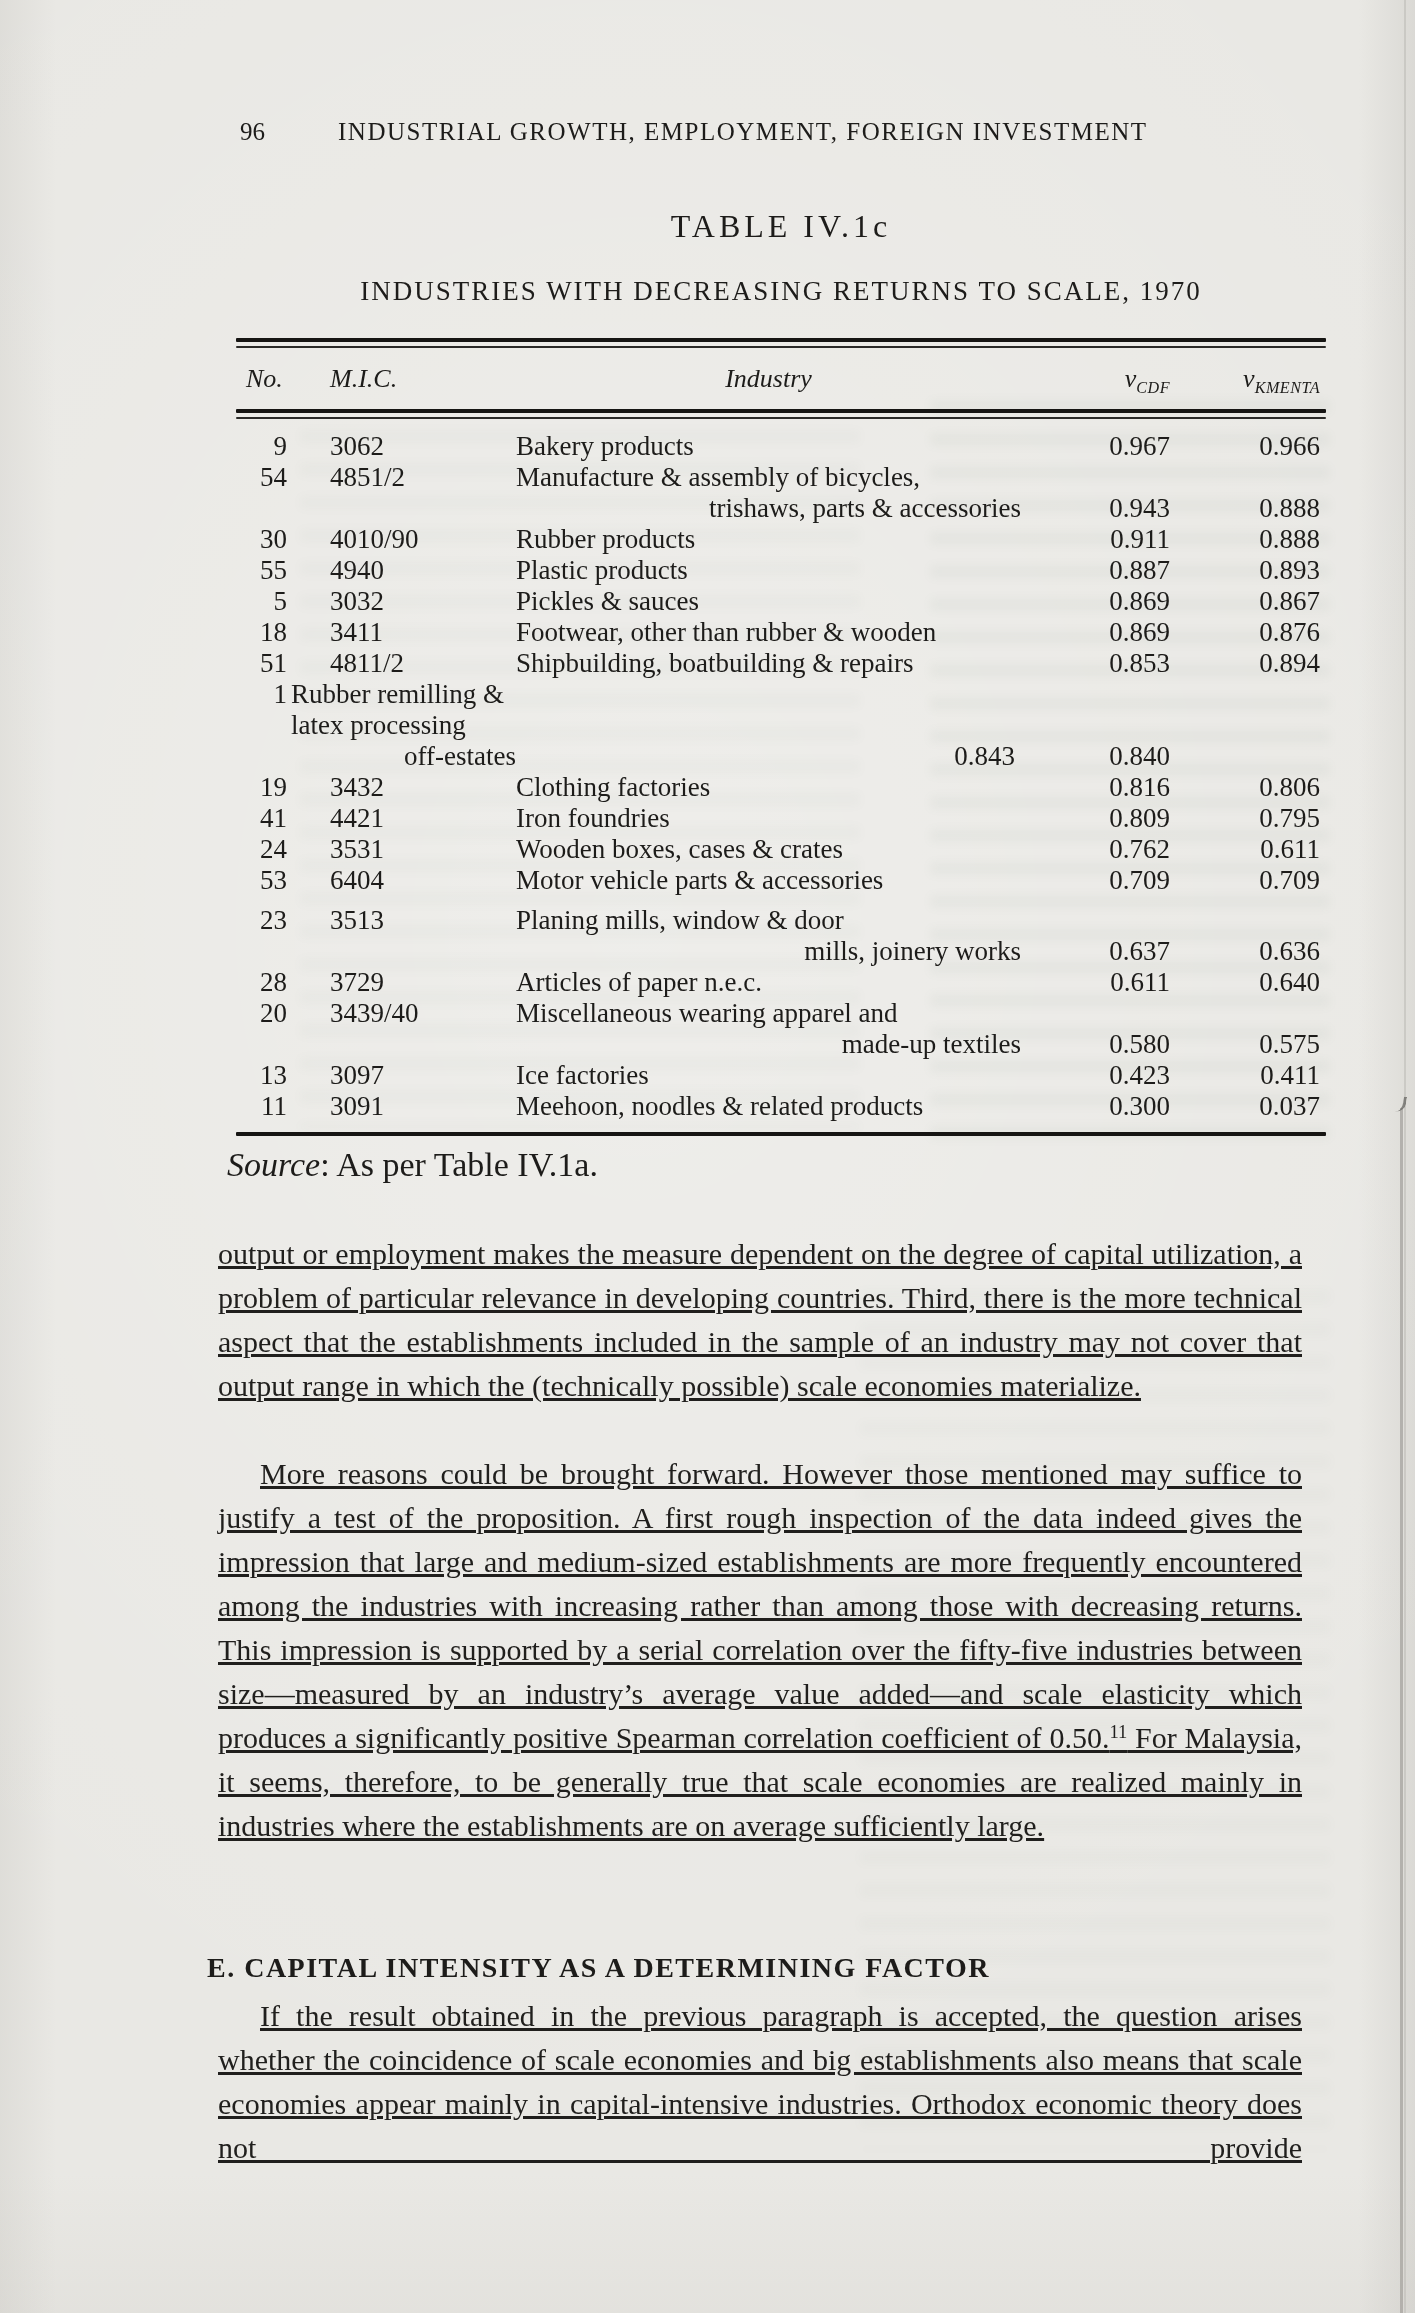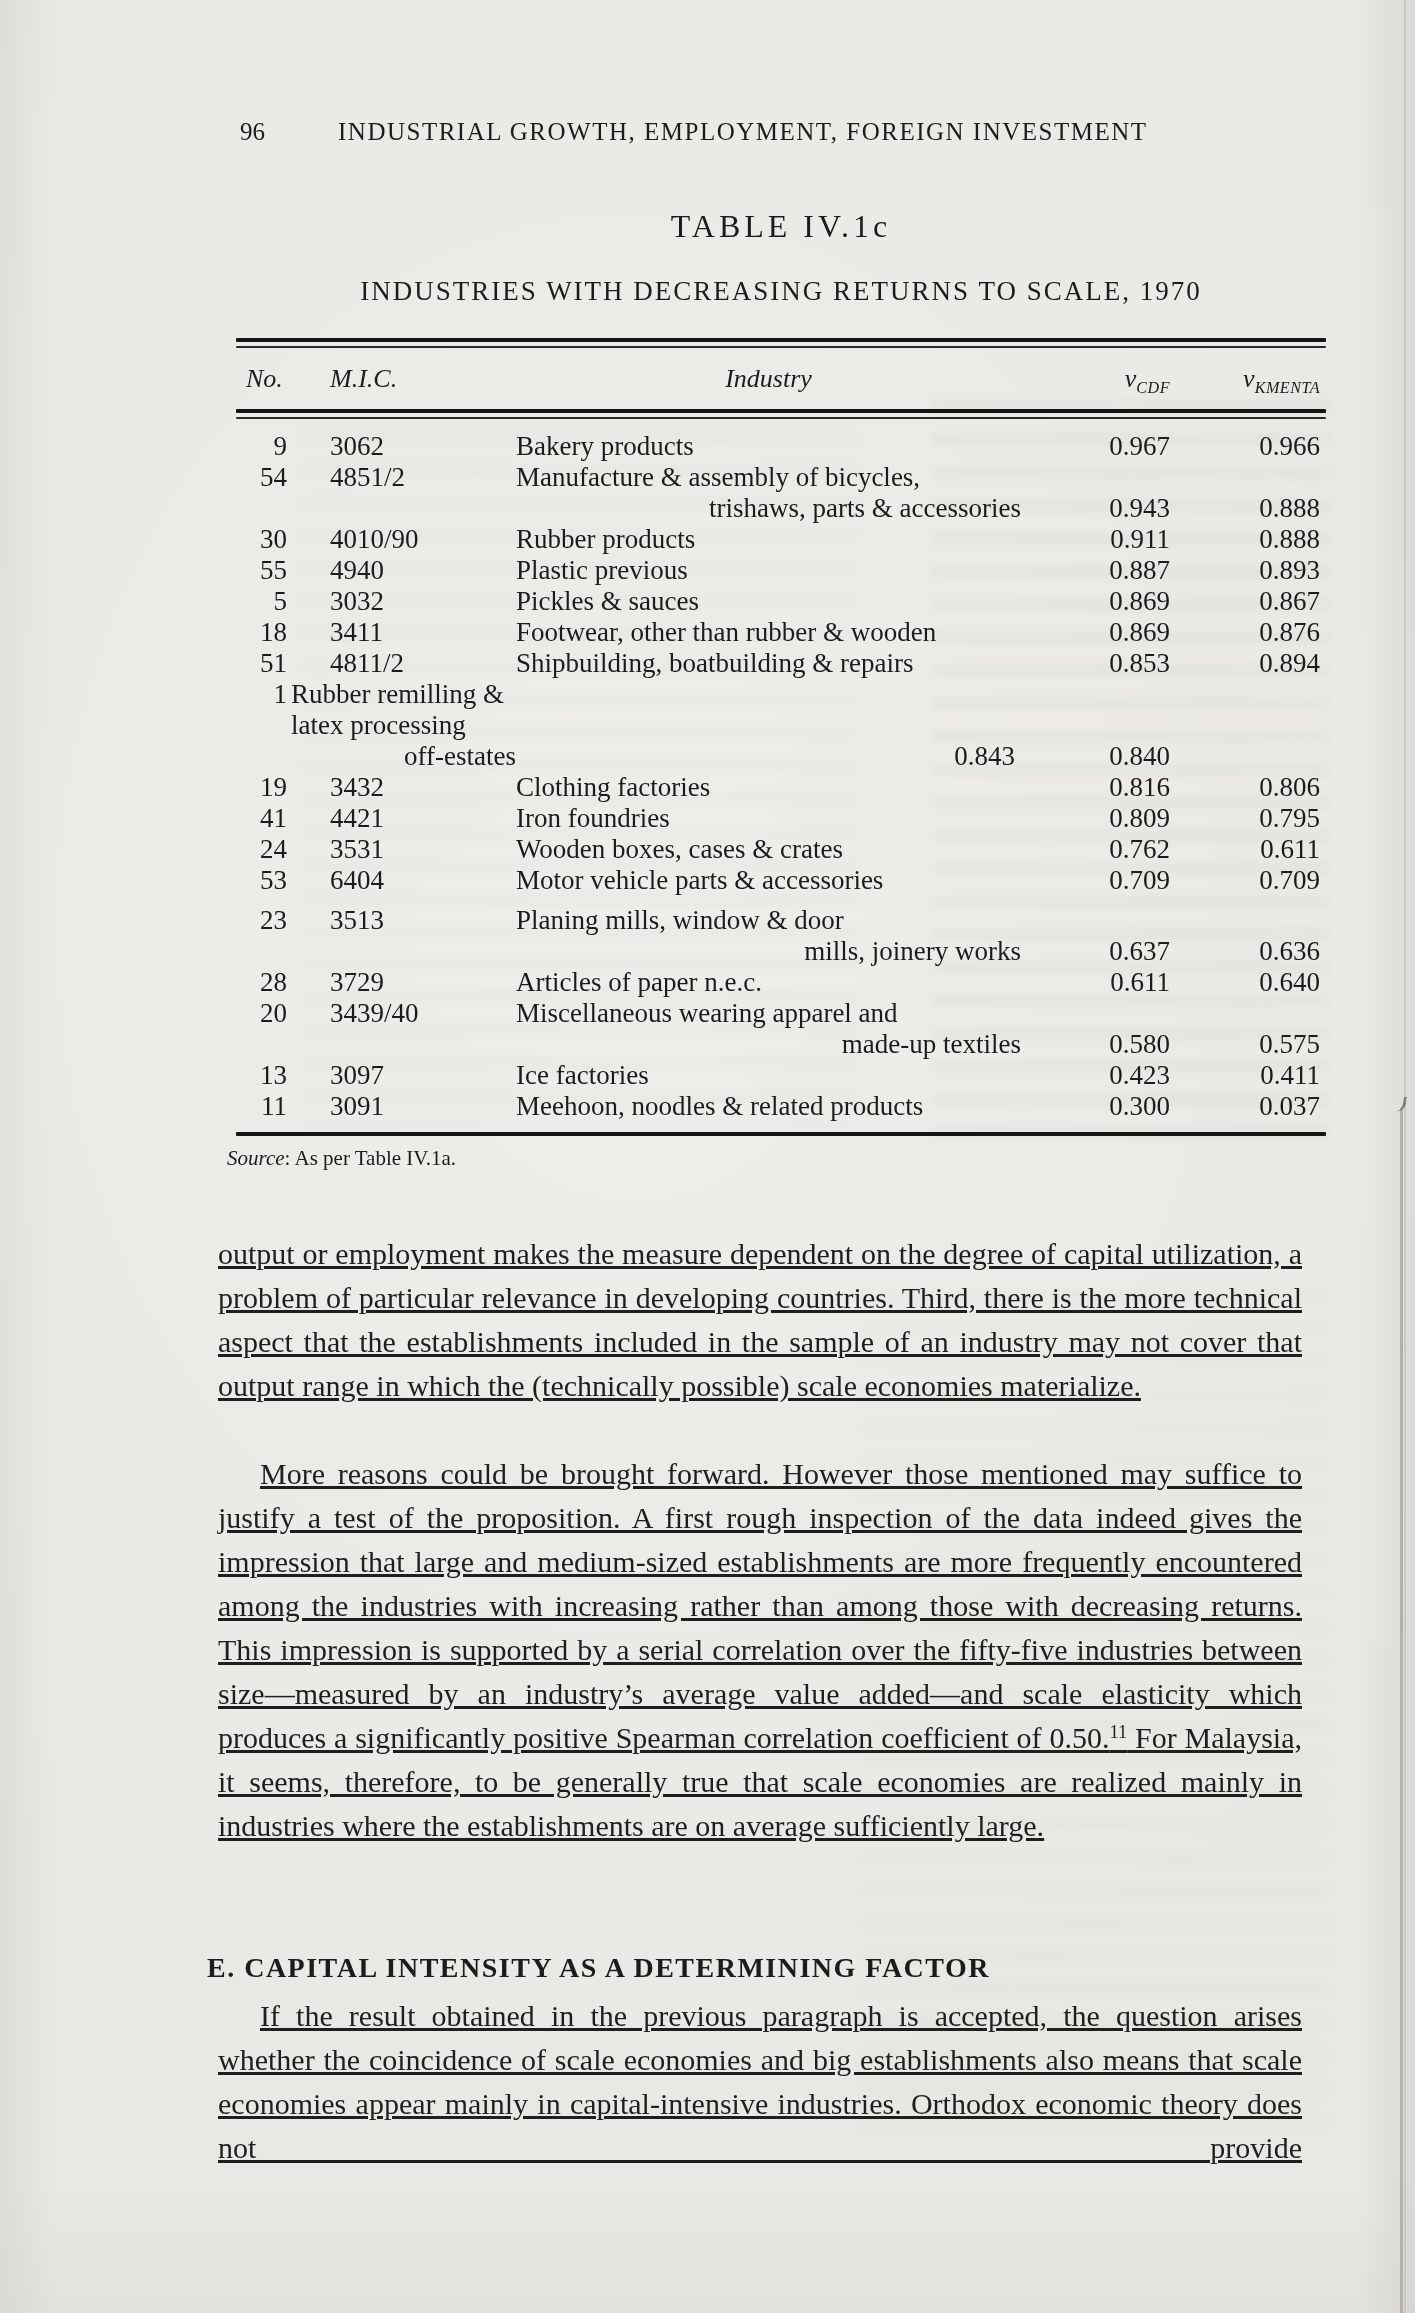--- a/index.html
+++ b/index.html
@@ -48,21 +48,21 @@
   .h-ind{text-align:center;}
   .h-v{text-align:right;padding-right:6px;white-space:nowrap;}
   .nusub{font-size:0.62em;font-style:italic;vertical-align:-0.35em;letter-spacing:.5px;}
   .tbody{padding:12px 0 10px 0;font-size:27px;}
   .trow{display:grid;grid-template-columns:55px 225px 1fr 155px 150px;line-height:31px;}
   .trow.gap{margin-top:9px;}
   .c-no{text-align:right;padding-right:4px;}
   .c-mic{padding-left:39px;}
   .c-ind .l2{padding-left:42px;text-align:right;}
   .c-v{text-align:right;padding-right:6px;align-self:end;}
-  .source{position:absolute;top:1146px;left:227px;font-size:21px;}
+  .source{position:absolute;top:1146px;left:227px;font-size:34px;}
   .source .slabel{font-style:italic;}
 
   .bodytext{position:absolute;left:214px;width:1092px;font-size:30px;line-height:44px;
     text-align:justify;color:#201f1d;}
   .p1{top:1228px;}
   .p2{top:1448px;}
   .p2 p,.p1 p,.p3 p{margin:4px;text-decoration:underline;}
   .indent{text-indent:42px;}
   sup.fn{font-size:0.62em;vertical-align:0.55em;line-height:0;}
   .secheading{position:absolute;top:1952px;left:207px;width:1100px;
@@ -135,21 +135,21 @@
           </div>
         <div class="c-v">0.911</div>
         <div class="c-v">0.888</div>
       </div>
 
 
       <div class="trow">
         <div class="c-no">55</div>
         <div class="c-mic">4940</div>
         <div class="c-ind">
-            <div>Plastic previous</div>
+            <div>Plastic products</div>
           </div>
         <div class="c-v">0.887</div>
         <div class="c-v">0.893</div>
       </div>
 
       <div class="trow">
         <div class="c-no">5</div>
         <div class="c-mic">3032</div>
         <div class="c-ind">
             <div>Pickles &amp; sauces</div>

